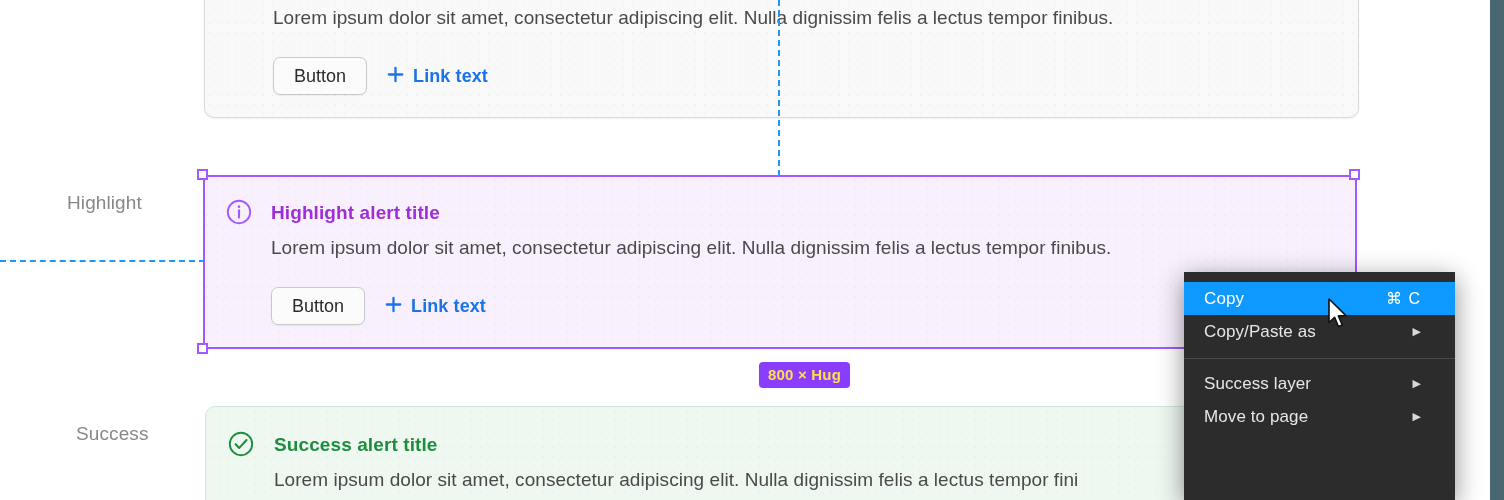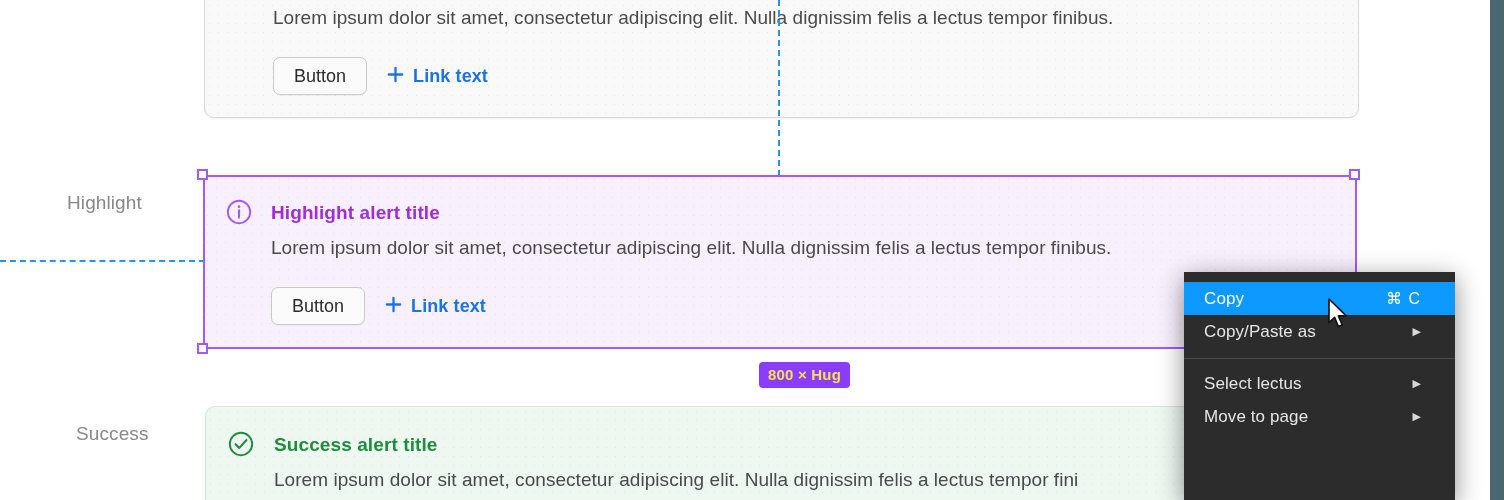--- a/index.html
+++ b/index.html
@@ -229,21 +229,21 @@
 
 
     <div class="ctx-item">
       <span class="ctx-label">Copy/Paste as</span>
       <span class="ctx-arrow">▶</span>
     </div>
 
     <div class="ctx-sep"></div>
 
     <div class="ctx-item">
-      <span class="ctx-label">Select lectus</span>
+      <span class="ctx-label">Success layer</span>
       <span class="ctx-arrow">▶</span>
     </div>
 
     <div class="ctx-item">
       <span class="ctx-label">Move to page</span>
       <span class="ctx-arrow">▶</span>
     </div>
 
   </div>
 

